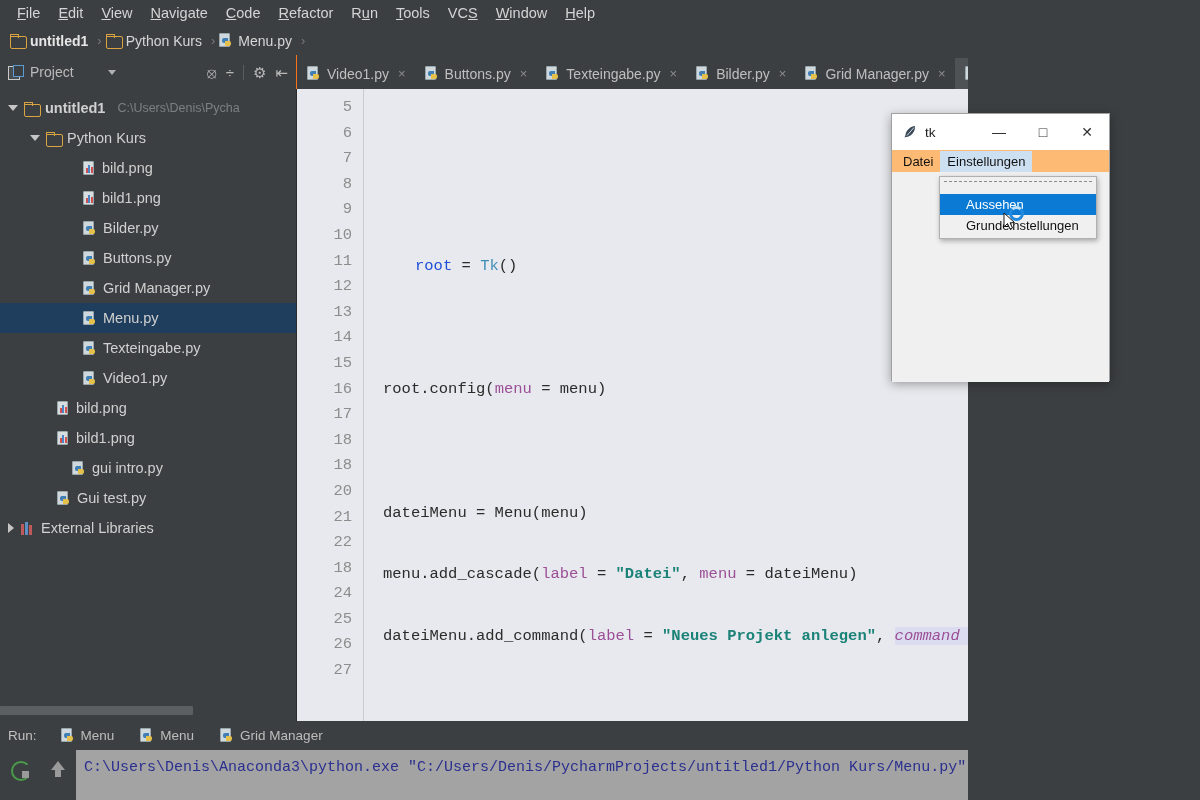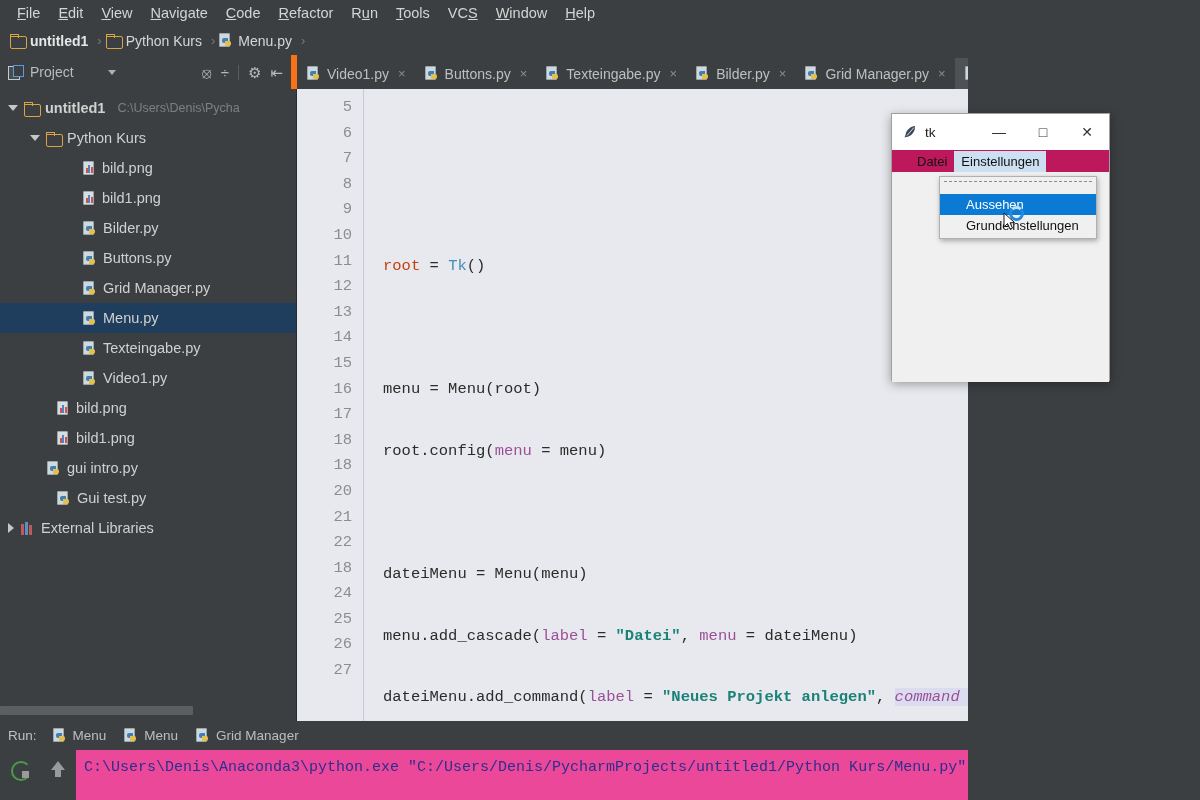--- a/index.html
+++ b/index.html
@@ -63,21 +63,21 @@
     background:#d8dde0; border:1px solid #9aa7ad; border-radius:1px;
   }
   .ico-img .b1 { position:absolute; left:2.5px; top:7px; width:2px; height:5px; background:#d05050; }
   .ico-img .b2 { position:absolute; left:5px; top:4px; width:2px; height:8px; background:#4a86c5; }
   .ico-img .b3 { position:absolute; left:7.5px; top:6px; width:2px; height:6px; background:#d05050; }
 
   
   .toolrow { height: 34px; display: flex; background: #3c3f41; }
   .proj-head {
     width: 297px; display: flex; align-items: center;
-    border-right: 6px solid #f97316; position: relative;
+    border-right: 1px solid #f97316; position: relative;
   }
   .proj-head .ph-left { display:flex; align-items:center; gap:7px; padding-left: 8px; }
   .proj-head .ph-title { color: #bbbbbb; font-size: 14px; }
   .ico-proj { width:15px; height:14px; position:relative; flex:none; }
   .ico-proj::before{content:"";position:absolute;left:0;top:1px;width:10px;height:12px;border:1.5px solid #c9c9c9;background:#4a4d4f;}
   .ico-proj::after{content:"";position:absolute;left:5px;top:0px;width:9px;height:10px;border:1.5px solid #5d9bd4;background:#3c3f41;}
   .caret-dn {
     width:0;height:0;border-left:4.5px solid transparent;border-right:4.5px solid transparent;
     border-top:5px solid #b0b0b0; margin-left: 34px;
   }
@@ -126,38 +126,38 @@
   .gutter div { height:25.6px; line-height:25.6px; padding-right:11px; }
   .gutter-line { width:1px; background:#c9cbd2; flex:none; }
   .code {
     flex:1; font-family:"Liberation Mono", monospace; font-size:15.5px;
     padding-top:6px; padding-left:19px; position:relative; white-space:pre; overflow:hidden;
   }
   .code .ln { height:25.6px; line-height:25.6px; color:#2b2b2b; }
   .kw   { color:#9b4f96; }
   .str  { color:#1a8277; font-weight:bold; }
   .bi   { color:#3f8fb5; }
-  .var  { color:#c2410c; }
+  .var  { color:#1d4ed8;margin-left:32px; }
   .hl   { background:#dcdcf0;font-style:italic; }
 
   
   .tkwin {
     position:absolute; left:891px; top:113px; width:219px; height:268px;
     background:#f0f0f0; border:1px solid #a0a0a0;
     box-shadow: 0 3px 10px rgba(0,0,0,.35);
   }
   .tk-title { height:36px; display:flex; align-items:center; background:#ffffff; }
   .tk-title .feather {
     width:16px;height:16px;margin-left:10px;flex:none;position:relative;
   }
   .tk-title .tklbl { color:#1a1a1a; font-size:13.5px; margin-left:7px; }
   .tk-btns { margin-left:auto; display:flex; height:36px; }
   .tk-btn { width:44px; height:36px; display:flex; align-items:center; justify-content:center;
             color:#333; font-size:14px; }
-  .tk-menubar { height:22px; display:flex; align-items:center; background:#be185d; padding-left:18px; }
+  .tk-menubar { height:22px; display:flex; align-items:center; background:#fdba74; padding-left:4px; }
   .tk-mi { font-size:13px; color:#111; padding:3px 7px; }
   .tk-mi.open { background:#cde0f2; }
   .tk-body { background:#f0f0f0; height:210px; }
 
   .tk-drop {
     position:absolute; left:47px; top:62px; width:158px;
     background:#f0f0f0; border:1px solid #b0b0b0;
     box-shadow: 1px 2px 5px rgba(0,0,0,.3); padding:3px 0 2px 0;
   }
   .tk-tear {
@@ -167,37 +167,37 @@
   .tk-item { height:21px; line-height:21px; font-size:13px; color:#111; padding-left:26px; }
   .tk-item.hi { background:#0b7ad4; color:#ffffff; }
 
   .cursor { position:absolute; left:1003px; top:206px; width:22px; height:26px; pointer-events:none; }
   .cursor .spin {
     position:absolute; left:6px; top:0px; width:15px; height:15px;
     border:3px solid #1f8ae0; border-top-color:#bfe0f7; border-radius:50%;
   }
 
   
-  .runbar { height:29px; background:#3c3f41; display:flex; align-items:center; padding-left:8px; gap:0; }
+  .runbar { height:29px; background:#3c3f41; display:flex; align-items:center; padding-left:8px; gap:8px; }
   .runbar .rl { color:#c0c0c0; font-size:13.5px; padding-right:10px; }
   .rtab { display:flex; align-items:center; gap:6px; padding:0 12px 0 6px; color:#bdbdbd; font-size:13.5px; }
   .console-wrap { height:50px; display:flex; background:#3c3f41; }
   .console-side { width:76px; display:flex; align-items:flex-start; justify-content:space-around;
                   padding-top:11px; }
   .rerun { width:18px;height:18px; position:relative; }
   .rerun::before{
     content:""; position:absolute; left:0;top:0;width:16px;height:16px;
     border:2.5px solid #4a9c4a; border-right-color:transparent; border-radius:50%;
   }
   .rerun::after{ content:""; position:absolute; right:0; bottom:1px; width:7px;height:7px; background:#9a9a9a; }
   .uparr { width:0;height:0;border-left:7px solid transparent;border-right:7px solid transparent;
            border-bottom:9px solid #9a9a9a; position:relative; }
   .uparr::after{content:"";position:absolute;left:-3px;top:9px;width:6px;height:7px;background:#9a9a9a;}
   .console {
-    flex:1; background:#ec4899; color:#2b2f8f;
+    flex:1; background:#a3a3a3; color:#2b2f8f;
     font-family:"Liberation Mono", monospace; font-size:15px;
     padding: 9px 0 0 8px; white-space:pre; overflow:hidden;
   }
 </style>
 </head>
 <body>
 
 <div id="app">
 
   <div class="menubar">
@@ -404,21 +404,21 @@
       </div>
       <div class="trow" style="padding-left:57px">
         <span class="ico-img">
             <span class="pg"></span>
             <span class="b1"></span>
             <span class="b2"></span>
             <span class="b3"></span>
           </span>
         <span>bild1.png</span>
       </div>
-      <div class="trow" style="padding-left:47px">
+      <div class="trow" style="padding-left:72px">
         <span class="ico-py">
             <span class="pg"></span>
             <span class="sn1"></span>
             <span class="sn2"></span>
           </span>
         <span>gui intro.py</span>
       </div>
       <div class="trow" style="padding-left:57px">
         <span class="ico-py">
             <span class="pg"></span>
@@ -466,21 +466,20 @@
         <div>25</div>
         <div>26</div>
         <div>27</div>
       </div>
       <div class="gutter-line"></div>
       <div class="code">
         <div class="ln">&nbsp;</div>
         <div class="ln">&nbsp;</div>
         <div class="ln"><span class="var">root</span> = <span class="bi">Tk</span>()</div>
         <div class="ln">&nbsp;</div>
-        <div class="ln">menu = Menu(root)</div>
         <div class="ln">root.config(<span class="kw">menu</span> = menu)</div>
         <div class="ln">&nbsp;</div>
         <div class="ln">dateiMenu = Menu(menu)</div>
         <div class="ln">menu.add_cascade(<span class="kw">label</span> = <span class="str">"Datei"</span>, <span class="kw">menu</span> = dateiMenu)</div>
         <div class="ln">dateiMenu.add_command(<span class="kw">label</span> = <span class="str">"Neues Projekt anlegen"</span>, <span class="kw hl">command</span><span class="hl"> = ausgeben)</span></div>
         
         
         
         
         

